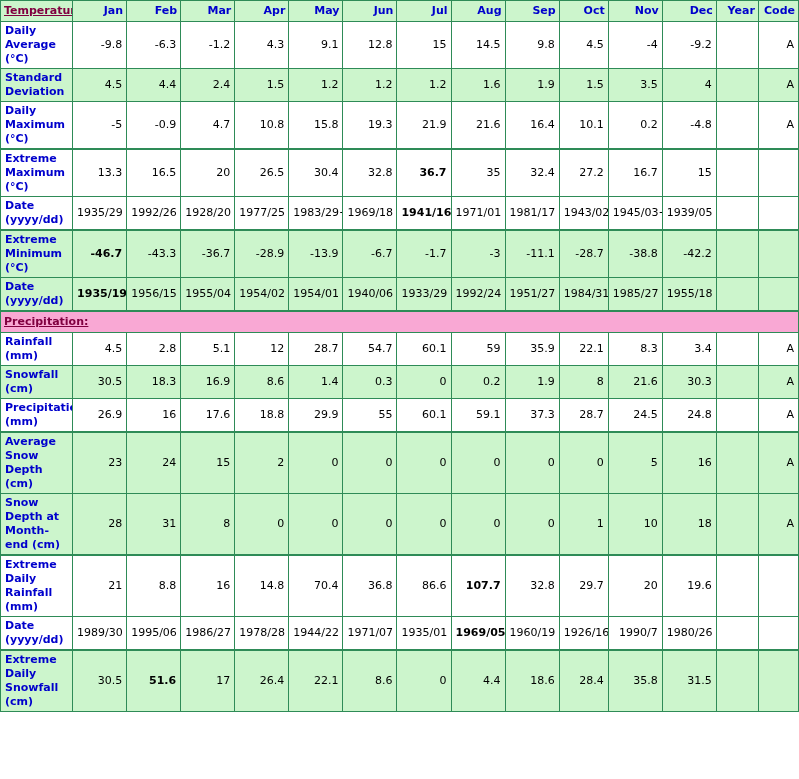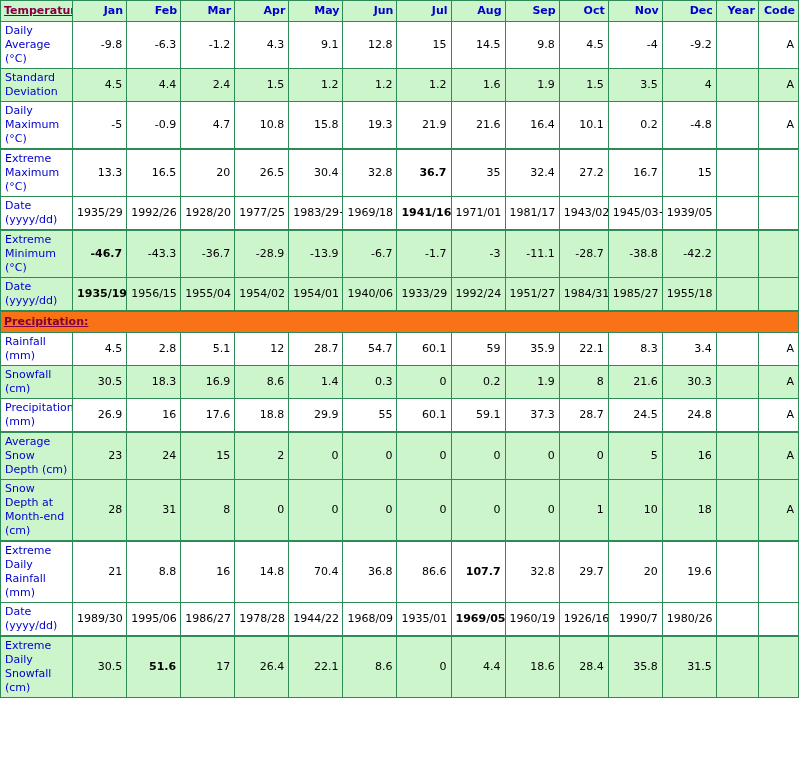--- a/index.html
+++ b/index.html
@@ -38,34 +38,34 @@
     padding: 1px 3px;
   }
   tr.header-row td.sect-head {
     text-align: left;
     color: #800040;
     text-decoration: underline;
     padding-left: 3px;
   }
   
   tr.section-row td {
-    background: #f97316;
+    background: #f9a8d4;
     color: #800040;
     font-weight: bold;
     text-decoration: underline;
     text-align: left;
     height: 18px;
     padding: 1px 3px;
     border-top: 2px solid #2e8b57;
     border-bottom: 1px solid #2e8b57;
   }
   
   td.rowlabel {
     color: #0000cc;
-    font-weight: normal;
+    font-weight: bold;
     text-align: left;
     padding: 2px 3px;
     line-height: 14px;
   }
   td.val {
     text-align: right;
     padding-right: 5px;
     color: #000000;
   }
   td.val.b { font-weight: bold; }
@@ -336,21 +336,21 @@
         <td class="val"></td>
         <td class="val"></td>
       </tr>
       <tr class="white">
         <td class="rowlabel">Date (yyyy/dd)</td>
         <td class="val">1989/30</td>
         <td class="val">1995/06</td>
         <td class="val">1986/27</td>
         <td class="val">1978/28</td>
         <td class="val">1944/22</td>
-        <td class="val">1968/09</td>
+        <td class="val">1971/07</td>
         <td class="val">1935/01</td>
         <td class="val b">1969/05</td>
         <td class="val">1960/19</td>
         <td class="val">1926/16</td>
         <td class="val">1990/7</td>
         <td class="val">1980/26</td>
         <td class="val"></td>
         <td class="val"></td>
       </tr>
       <tr class="green thick-top">

